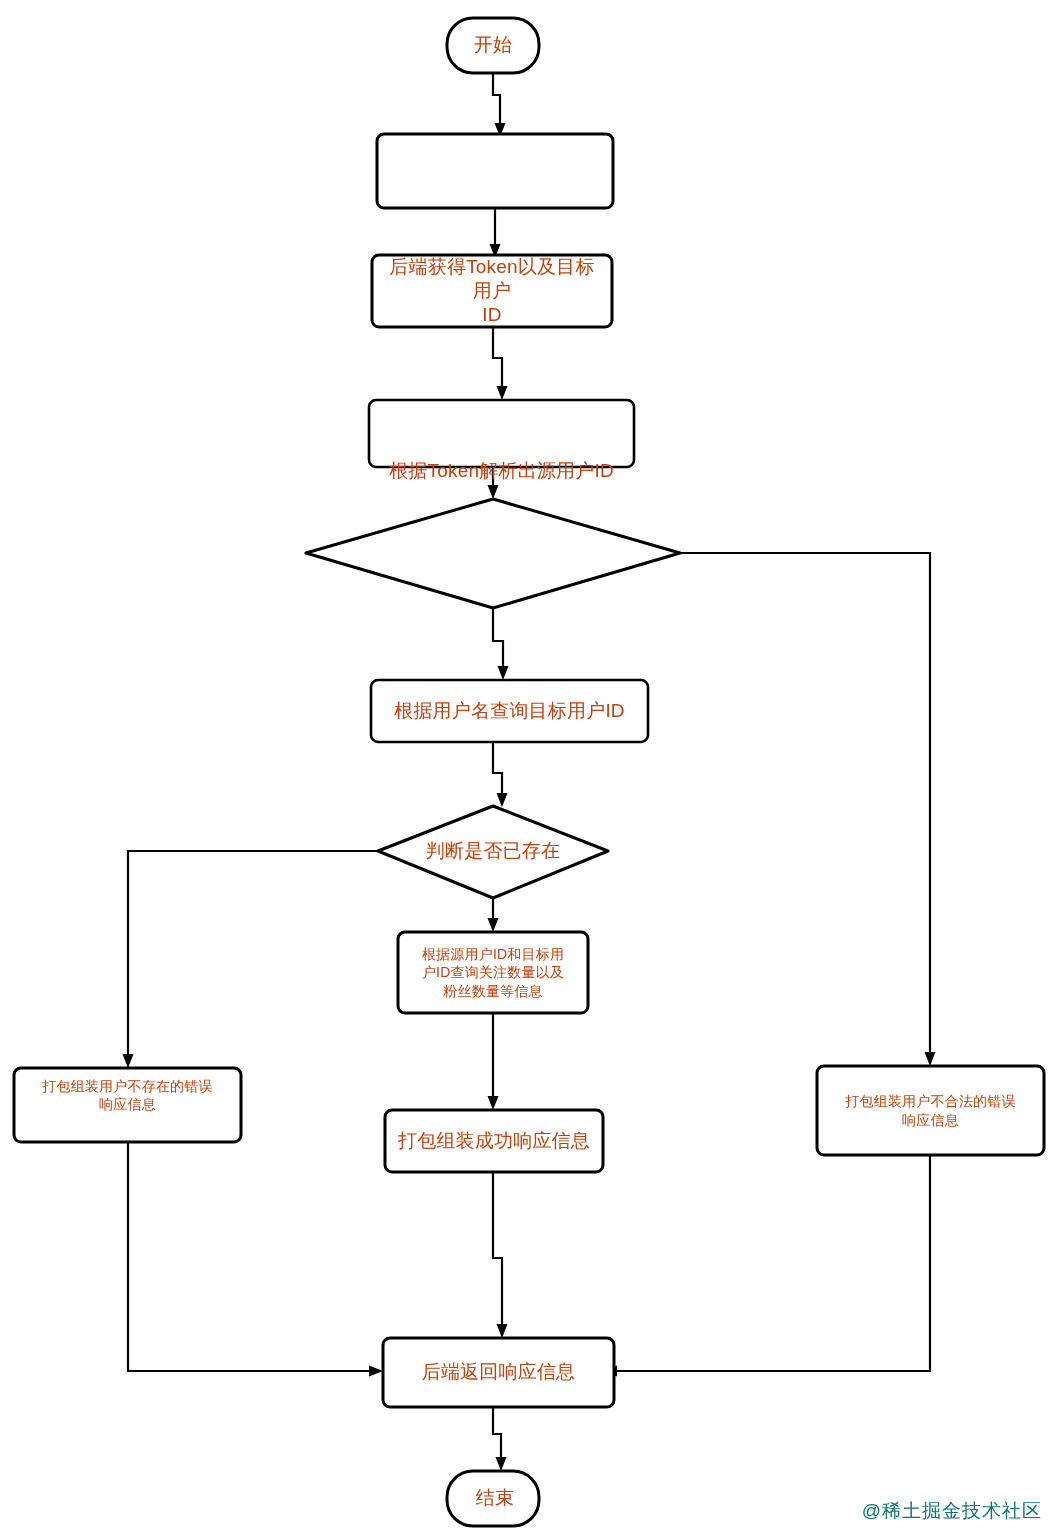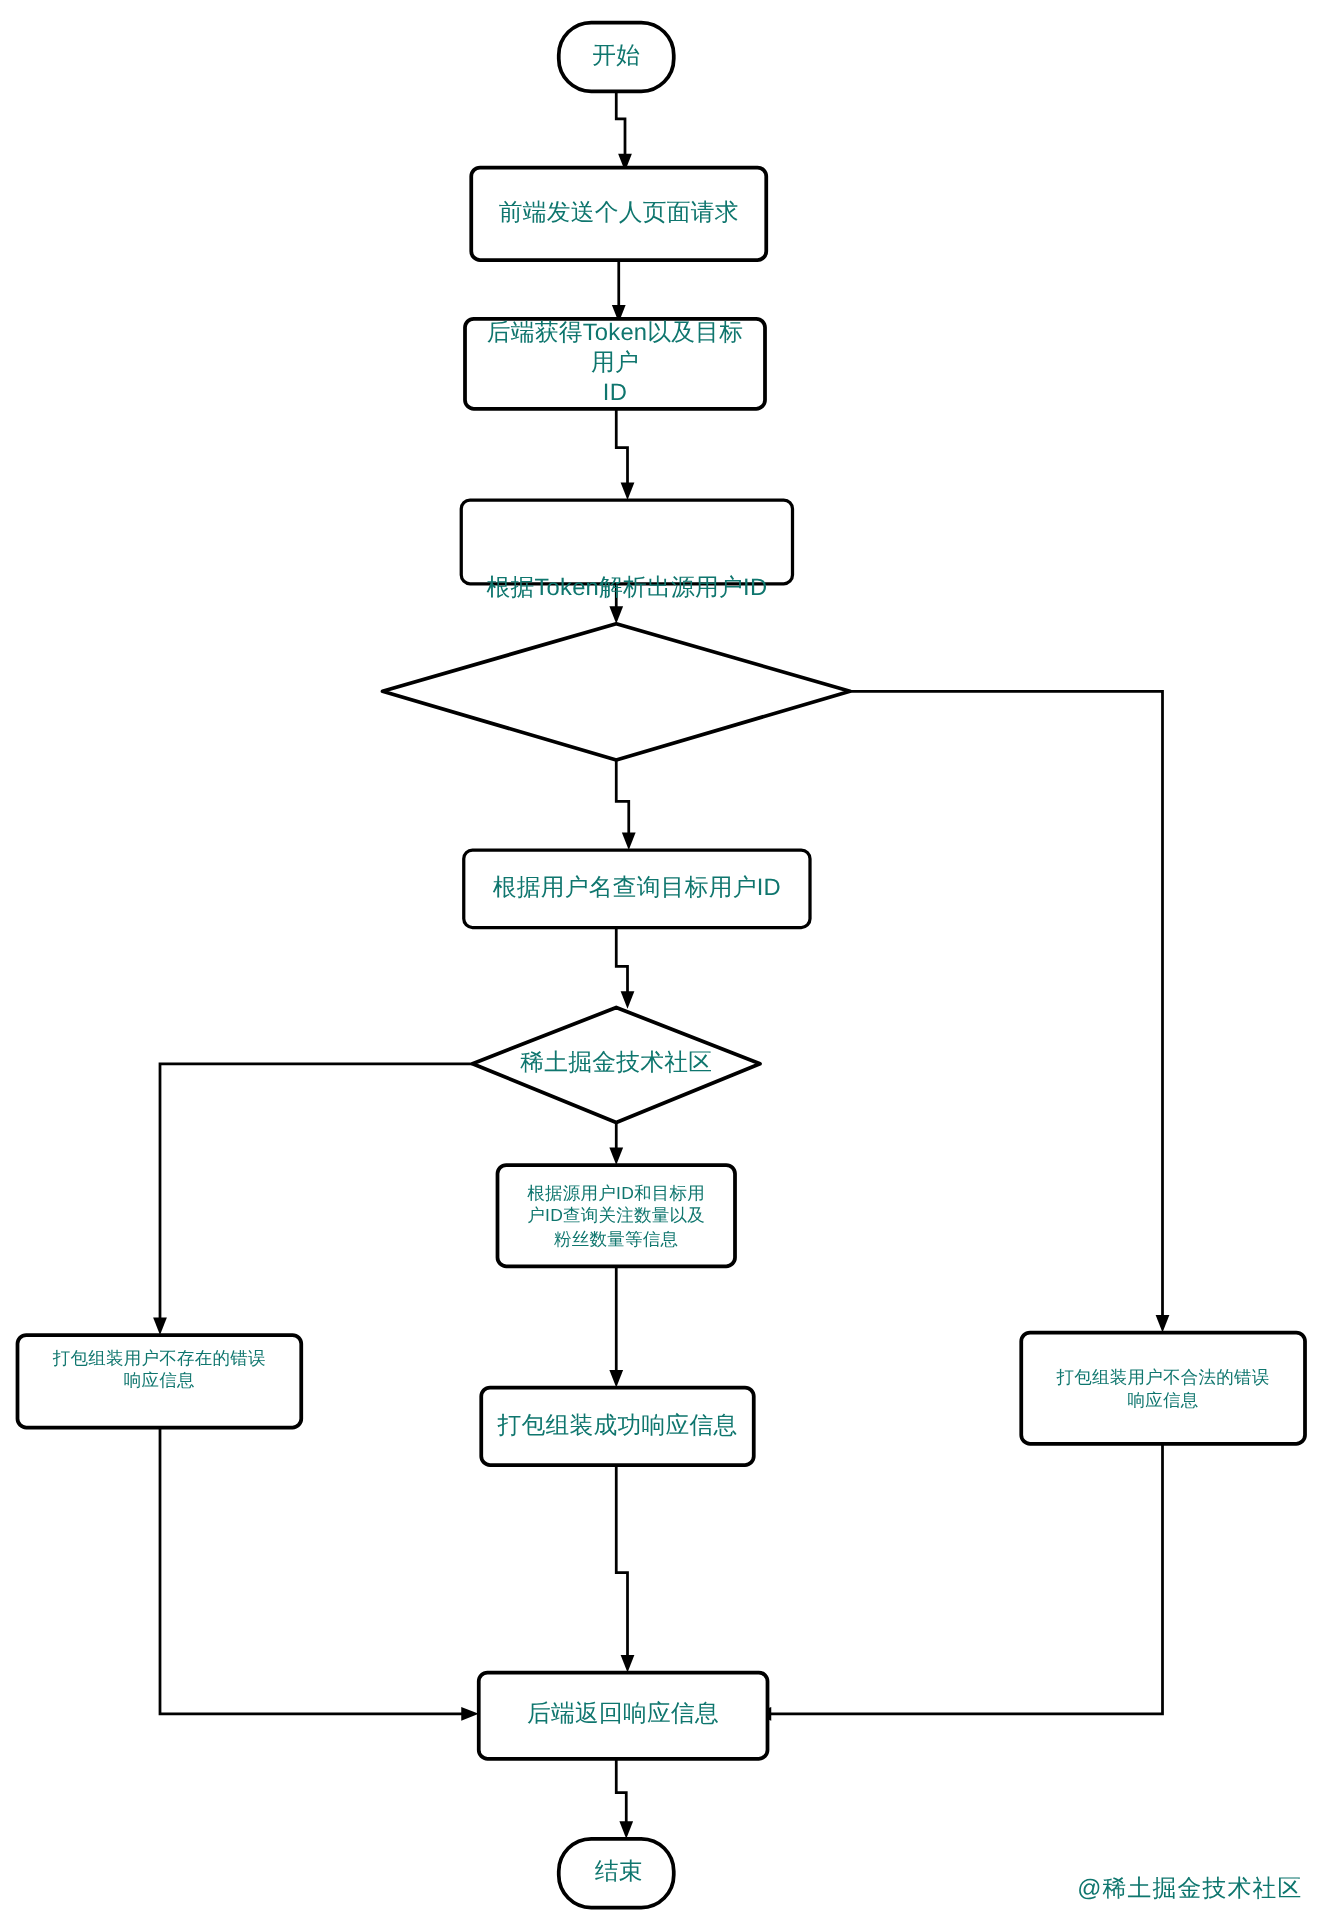--- a/index.html
+++ b/index.html
@@ -44,21 +44,21 @@
   .edge-head {
     fill: #000000;
     stroke: none;
   }
   .node-label {
     position: absolute;
     display: flex;
     align-items: center;
     justify-content: center;
     text-align: center;
-    color: #0f766e;
+    color: #c2410c;
     font-size: 19px;
     line-height: 1.28;
     letter-spacing: 0.2px;
     pointer-events: none;
     white-space: pre-line;
     padding: 0 8px;
     box-sizing: border-box;
   }
   .node-label.small {
     font-size: 14px;
@@ -176,31 +176,30 @@
 
     <rect class="node-shape" x="817" y="1066" width="227" height="89" rx="7" ry="7"></rect>
 
     <rect class="node-shape" x="383" y="1338" width="231" height="69" rx="7" ry="7"></rect>
 
     <rect class="node-shape" x="447" y="1471" width="92" height="55" rx="26" ry="26"></rect>
   </svg>
 
   <div class="node-label terminal" style="left:447px; top:18px; width:92px; height:55px;">开始</div>
 
-  <div class="node-label" style="left:377px; top:134px; width:236px; height:74px;">前端发送个人页面请求</div>
 
   <div class="node-label" style="left:372px; top:255px; width:240px; height:72px;">后端获得Token以及目标用户
 ID</div>
 
   <div class="node-label" style="left:369px; top:408px; width:265px; height:67px;margin-top:30px;">根据Token解析出源用户ID</div>
 
 
   <div class="node-label" style="left:371px; top:680px; width:277px; height:62px;">根据用户名查询目标用户ID</div>
 
-  <div class="node-label" style="left:403px; top:823px; width:180px; height:56px;">稀土掘金技术社区</div>
+  <div class="node-label" style="left:403px; top:823px; width:180px; height:56px;">判断是否已存在</div>
 
   <div class="node-label small" style="left:398px; top:932px; width:190px; height:81px;">根据源用户ID和目标用
 户ID查询关注数量以及
 粉丝数量等信息</div>
 
   <div class="node-label small" style="left:14px; top:1068px; width:227px; height:54px;">打包组装用户不存在的错误
 响应信息</div>
 
   <div class="node-label" style="left:385px; top:1110px; width:218px; height:62px;">打包组装成功响应信息</div>
 

